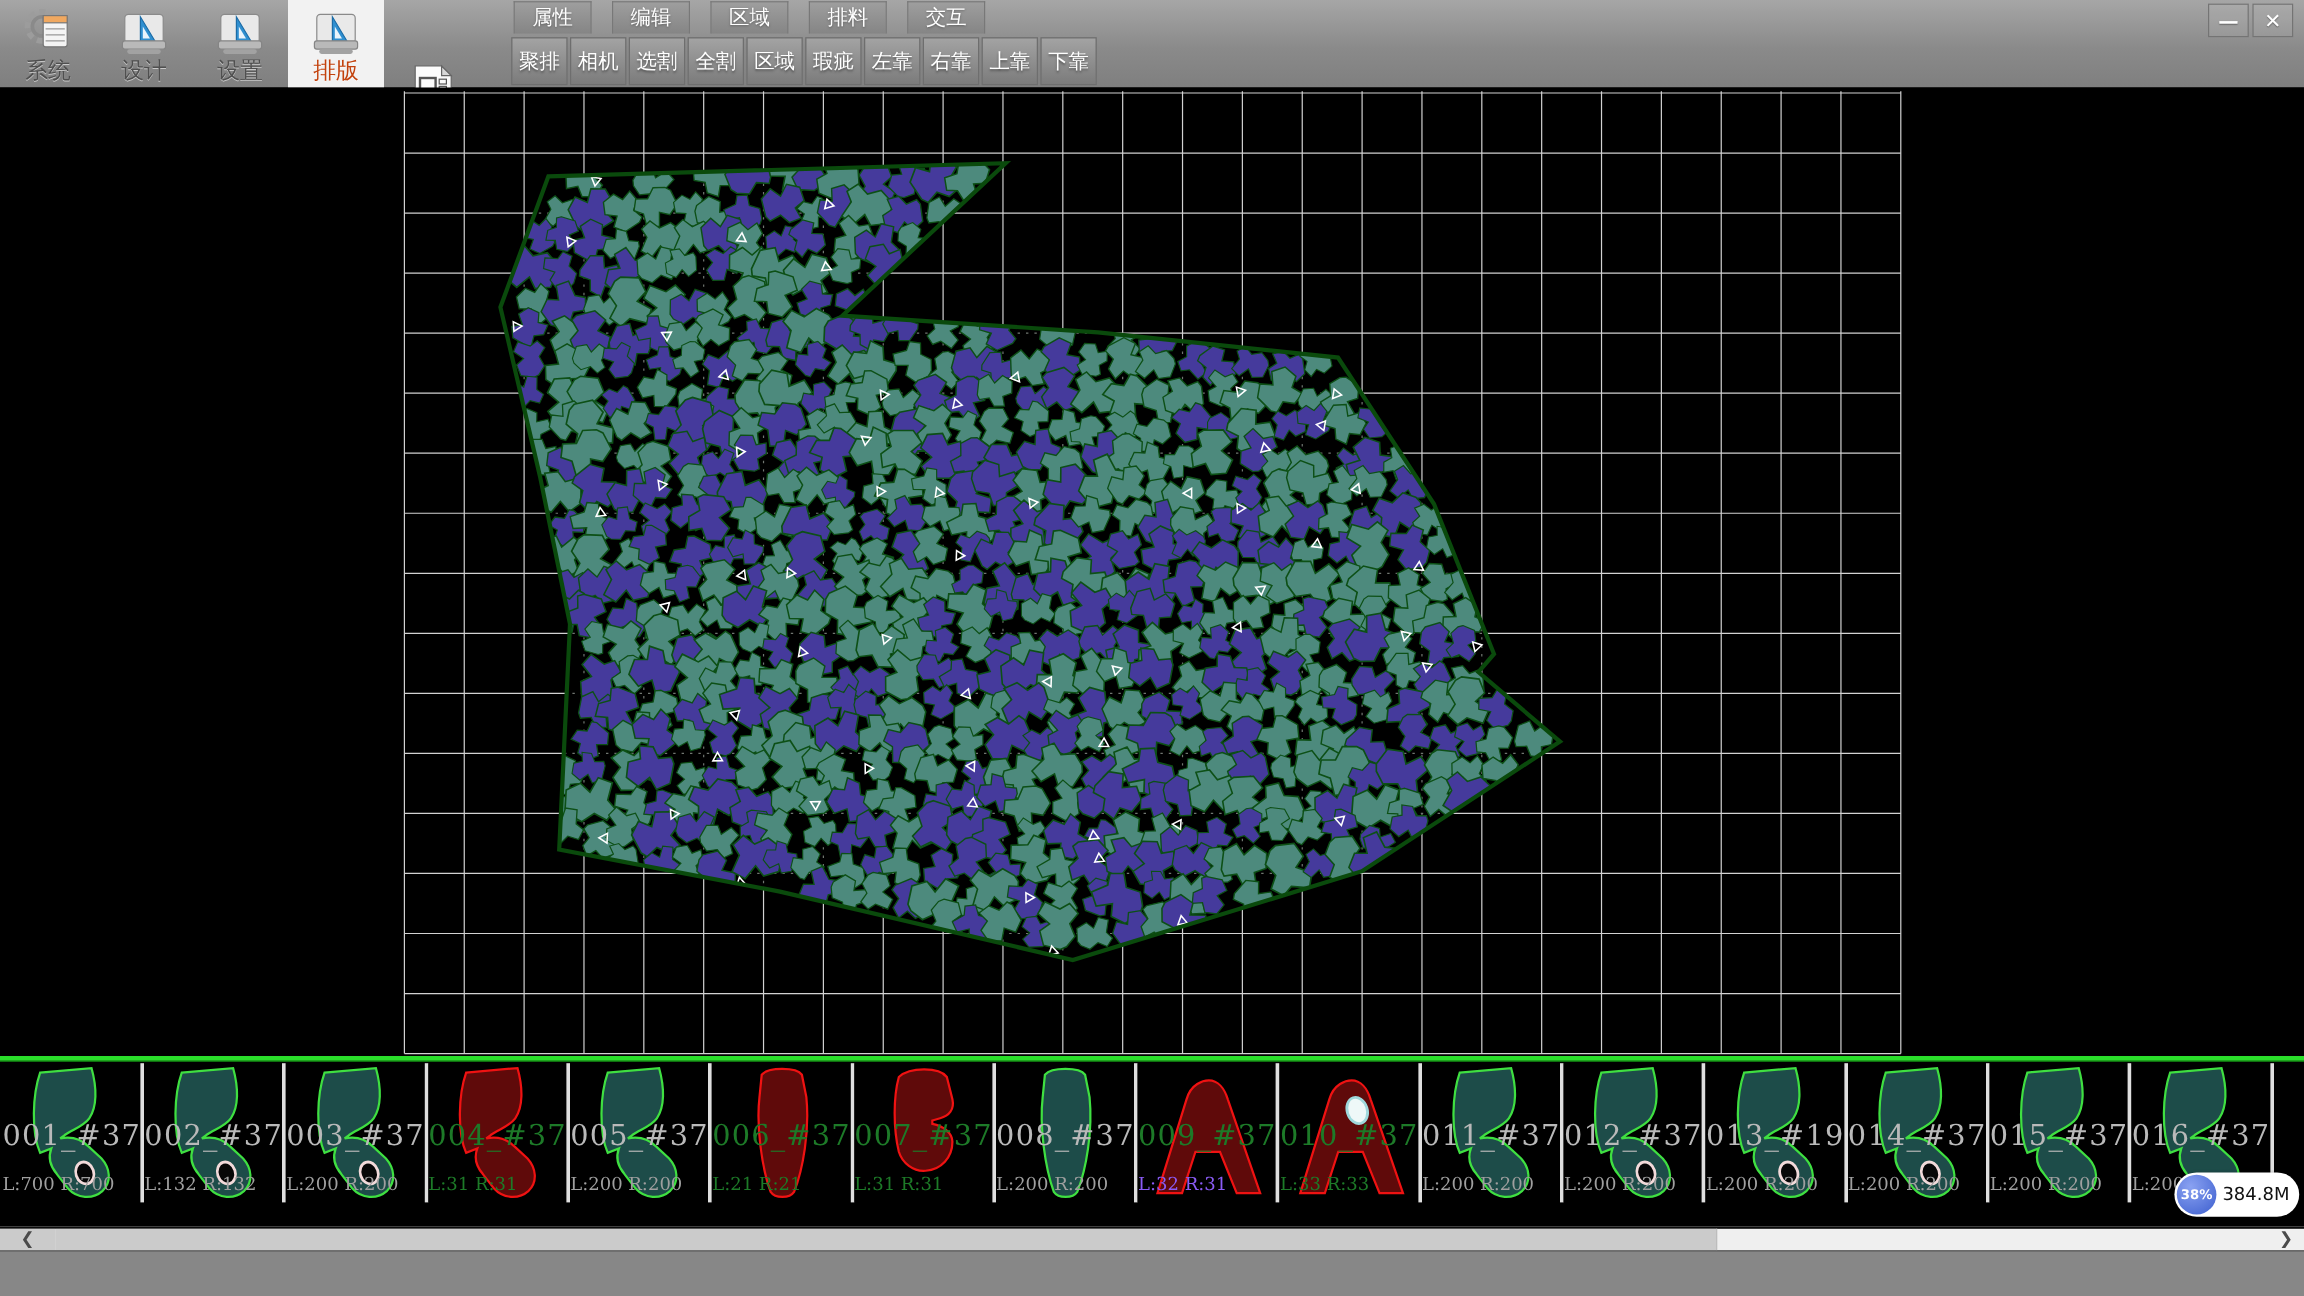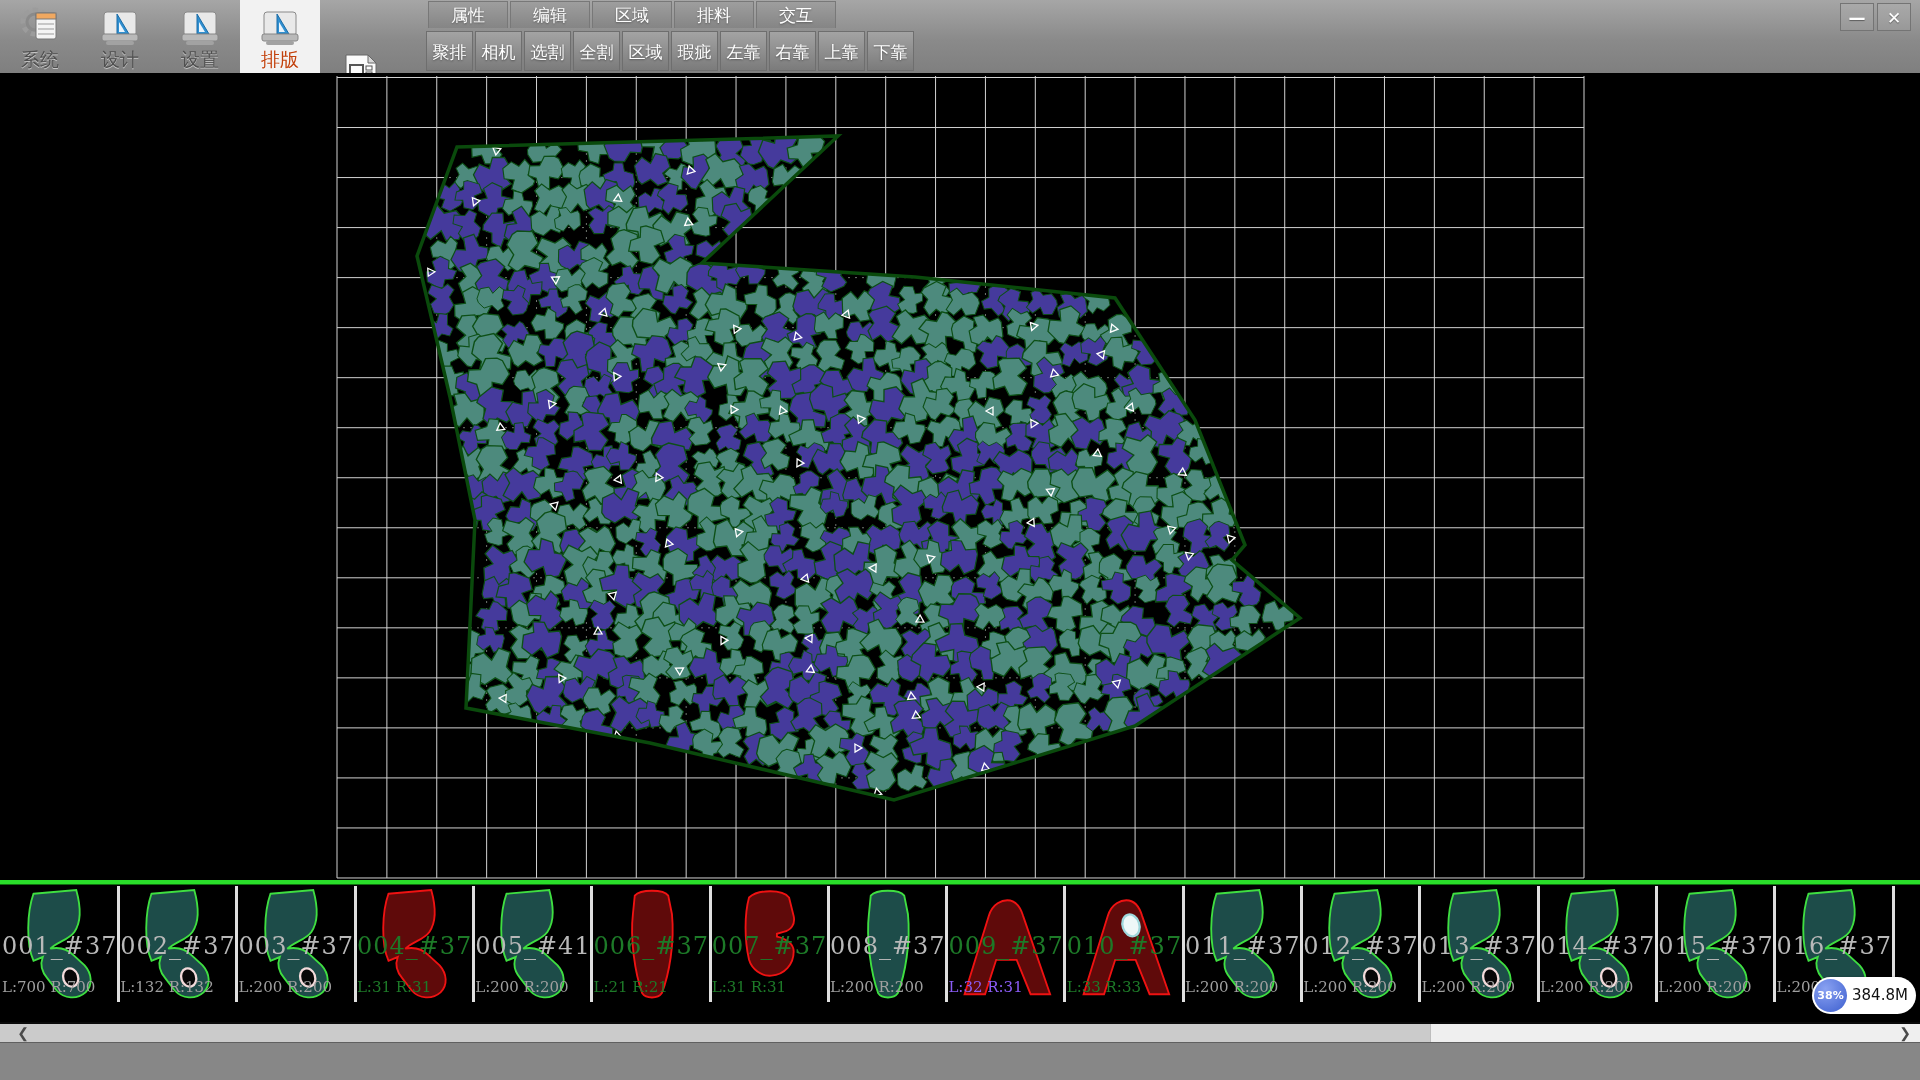--- a/index.html
+++ b/index.html
@@ -9,21 +9,21 @@
   #ribbon{position:absolute;left:0;top:0;width:1920px;height:73px;
           background:linear-gradient(#a6a6a6,#8a8a8a 55%,#7f7f7f);
           border-bottom:1px solid #2a2a2a;}
   .main-btn{position:absolute;top:0;width:80px;height:73px;text-align:center;cursor:default;}
   .main-btn.active{background:#f2f2f2;}
   .main-btn .mb-icon{display:block;margin:4px auto 0 auto;width:44px;height:44px;}
   .main-btn .mb-label{display:block;font-size:19px;color:#4f4f4f;line-height:22px;
           text-shadow:0 1px 0 rgba(255,255,255,.55);}
   .main-btn.active .mb-label{color:#c2410c;}
   .menu-row{position:absolute;left:428px;top:1px;height:28px;}
-  .menu-tab{position:absolute;top:0;height:27px;width:80px;line-height:27px;text-align:center;
+  .menu-tab{position:absolute;top:0;height:27px;width:65px;line-height:27px;text-align:center;
           color:#fff;font-size:17px;background:linear-gradient(#9e9e9e,#858585);
           border:1px solid #787878;border-bottom:none;box-sizing:border-box;
           text-shadow:0 1px 2px rgba(0,0,0,.35);}
   .tool-row{position:absolute;left:426px;top:30px;height:42px;}
   .tool-btn{position:absolute;top:1px;height:40px;width:47px;line-height:40px;text-align:center;
           color:#fff;font-size:17px;background:linear-gradient(#a3a3a3,#7b7b7b);
           border:1px solid #6e6e6e;box-sizing:border-box;
           text-shadow:0 1px 2px rgba(0,0,0,.4);}
   .win-btn{position:absolute;top:3px;width:34px;height:28px;color:#fff;font-size:17px;
           font-weight:bold;text-align:center;line-height:28px;
@@ -939,21 +939,21 @@
           <path d="M22,6 L68,2 C73,20 73,37 66,47 C61,54 51,57 44,62 L40,65 C50,63 59,66 65,72 L77,83 C85,92 86,104 78,112 C69,120 55,119 47,110 L37,97 C31,90 29,82 32,74 L22,78 C14,60 15,26 22,6 Z" fill="#5f0a0a" stroke="#ef1212" stroke-width="2"></path>
         </svg>
         <div class="cell-id" style="color:#1d7a28">004_#37</div>
         <div class="cell-lr" style="color:#1d7a28">L:31 R:31</div>
       </div>
       <div class="cell-sep" style="left: 471.9px;"></div>
       <div class="cell" style="left: 475.2px;">
         <svg width="93" height="112" viewBox="0 0 100 120">
           <path d="M22,6 L68,2 C73,20 73,37 66,47 C61,54 51,57 44,62 L40,65 C50,63 59,66 65,72 L77,83 C85,92 86,104 78,112 C69,120 55,119 47,110 L37,97 C31,90 29,82 32,74 L22,78 C14,60 15,26 22,6 Z" fill="#1d4c49" stroke="#3fdf41" stroke-width="2"></path>
         </svg>
-        <div class="cell-id" style="color:#b9b9b9">005_#41</div>
+        <div class="cell-id" style="color:#b9b9b9">005_#37</div>
         <div class="cell-lr" style="color:#9f9f9f">L:200 R:200</div>
       </div>
       <div class="cell-sep" style="left: 590.2px;"></div>
       <div class="cell" style="left: 593.5px;">
         <svg width="93" height="112" viewBox="0 0 100 120">
           <path d="M32,8 C38,1 63,1 68,8 L72,28 C75,58 69,93 61,113 C57,119 44,119 40,113 C32,91 27,54 30,28 Z" fill="#5f0a0a" stroke="#ef1212" stroke-width="2"></path>
         </svg>
         <div class="cell-id" style="color:#1d7a28">006_#37</div>
         <div class="cell-lr" style="color:#1d7a28">L:21 R:21</div>
       </div>
@@ -1006,21 +1006,21 @@
         </svg>
         <div class="cell-id" style="color:#b9b9b9">012_#37</div>
         <div class="cell-lr" style="color:#9f9f9f">L:200 R:200</div>
       </div>
       <div class="cell-sep" style="left: 1418.3px;"></div>
       <div class="cell" style="left: 1421.6px;">
         <svg width="93" height="112" viewBox="0 0 100 120">
           <path d="M22,6 L68,2 C73,20 73,37 66,47 C61,54 51,57 44,62 L40,65 C50,63 59,66 65,72 L77,83 C85,92 86,104 78,112 C69,120 55,119 47,110 L37,97 C31,90 29,82 32,74 L22,78 C14,60 15,26 22,6 Z" fill="#1d4c49" stroke="#3fdf41" stroke-width="2"></path>
           <ellipse cx="62" cy="96" rx="8" ry="10" fill="#070707" stroke="#f2dada" stroke-width="2.5" transform="rotate(-18 62 96)"></ellipse>
         </svg>
-        <div class="cell-id" style="color:#b9b9b9">013_#37</div>
+        <div class="cell-id" style="color:#b9b9b9">013_#19</div>
         <div class="cell-lr" style="color:#9f9f9f">L:200 R:200</div>
       </div>
       <div class="cell-sep" style="left: 1536.6px;"></div>
       <div class="cell" style="left: 1539.9px;">
         <svg width="93" height="112" viewBox="0 0 100 120">
           <path d="M22,6 L68,2 C73,20 73,37 66,47 C61,54 51,57 44,62 L40,65 C50,63 59,66 65,72 L77,83 C85,92 86,104 78,112 C69,120 55,119 47,110 L37,97 C31,90 29,82 32,74 L22,78 C14,60 15,26 22,6 Z" fill="#1d4c49" stroke="#3fdf41" stroke-width="2"></path>
           <ellipse cx="62" cy="96" rx="8" ry="10" fill="#070707" stroke="#f2dada" stroke-width="2.5" transform="rotate(-18 62 96)"></ellipse>
         </svg>
         <div class="cell-id" style="color:#b9b9b9">014_#37</div>
         <div class="cell-lr" style="color:#9f9f9f">L:200 R:200</div>

